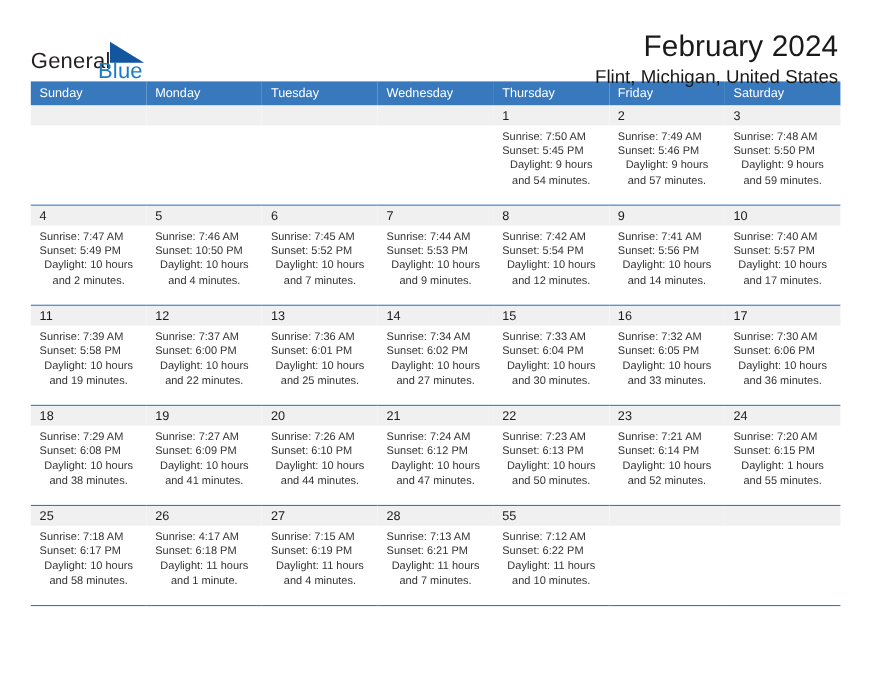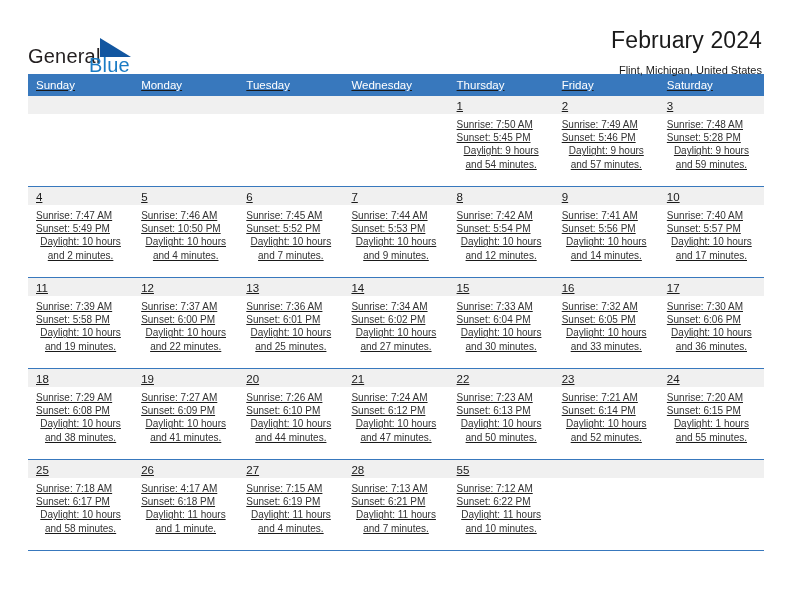--- a/index.html
+++ b/index.html
@@ -66,40 +66,39 @@
     border-left: 31px solid #1256a0;
     border-top: 19px solid transparent;
   }
 
   .titleblock {
     text-align: right;
     flex: 1 1 auto;
     padding-right: 2px;
   }
   .cal-title {
-    font-size: 23px;
+    font-size: 27px;
     font-weight: normal;
     color: #1a1a1a;
     line-height: 1.05;
     letter-spacing: 0.1px;
   }
   .cal-location {
-    font-size: 11px;
+    font-size: 17px;
     color: #1a1a1a;
-    margin-top: 12px;
+    margin-top: 5px;
     line-height: 1.1;
   }
 
   
   .calendar {
     width: 736px;
     border-collapse: collapse;
     table-layout: fixed;
     margin-top: 2px;
-    text-decoration: underline;
   }
 
   .calendar th {
     background: #3878bd;
     color: #ffffff;
     font-size: 11.5px;
     font-weight: normal;
     text-align: left;
     padding: 5px 0 5px 8px;
     height: 19px;
@@ -209,21 +208,21 @@
             <div class="details">
               <div>Sunrise: 7:49 AM</div>
               <div>Sunset: 5:46 PM</div>
               <div class="dl">Daylight: 9 hours and 57 minutes.</div>
             </div>
           </td>
           <td class="">
             <div class="daynum">3</div>
             <div class="details">
               <div>Sunrise: 7:48 AM</div>
-              <div>Sunset: 5:28 PM</div>
+              <div>Sunset: 5:50 PM</div>
               <div class="dl">Daylight: 9 hours and 59 minutes.</div>
             </div>
           </td>
         </tr>
         <tr class="week">
           <td class="">
             <div class="daynum">4</div>
             <div class="details">
               <div>Sunrise: 7:47 AM</div>
               <div>Sunset: 5:49 PM</div>

